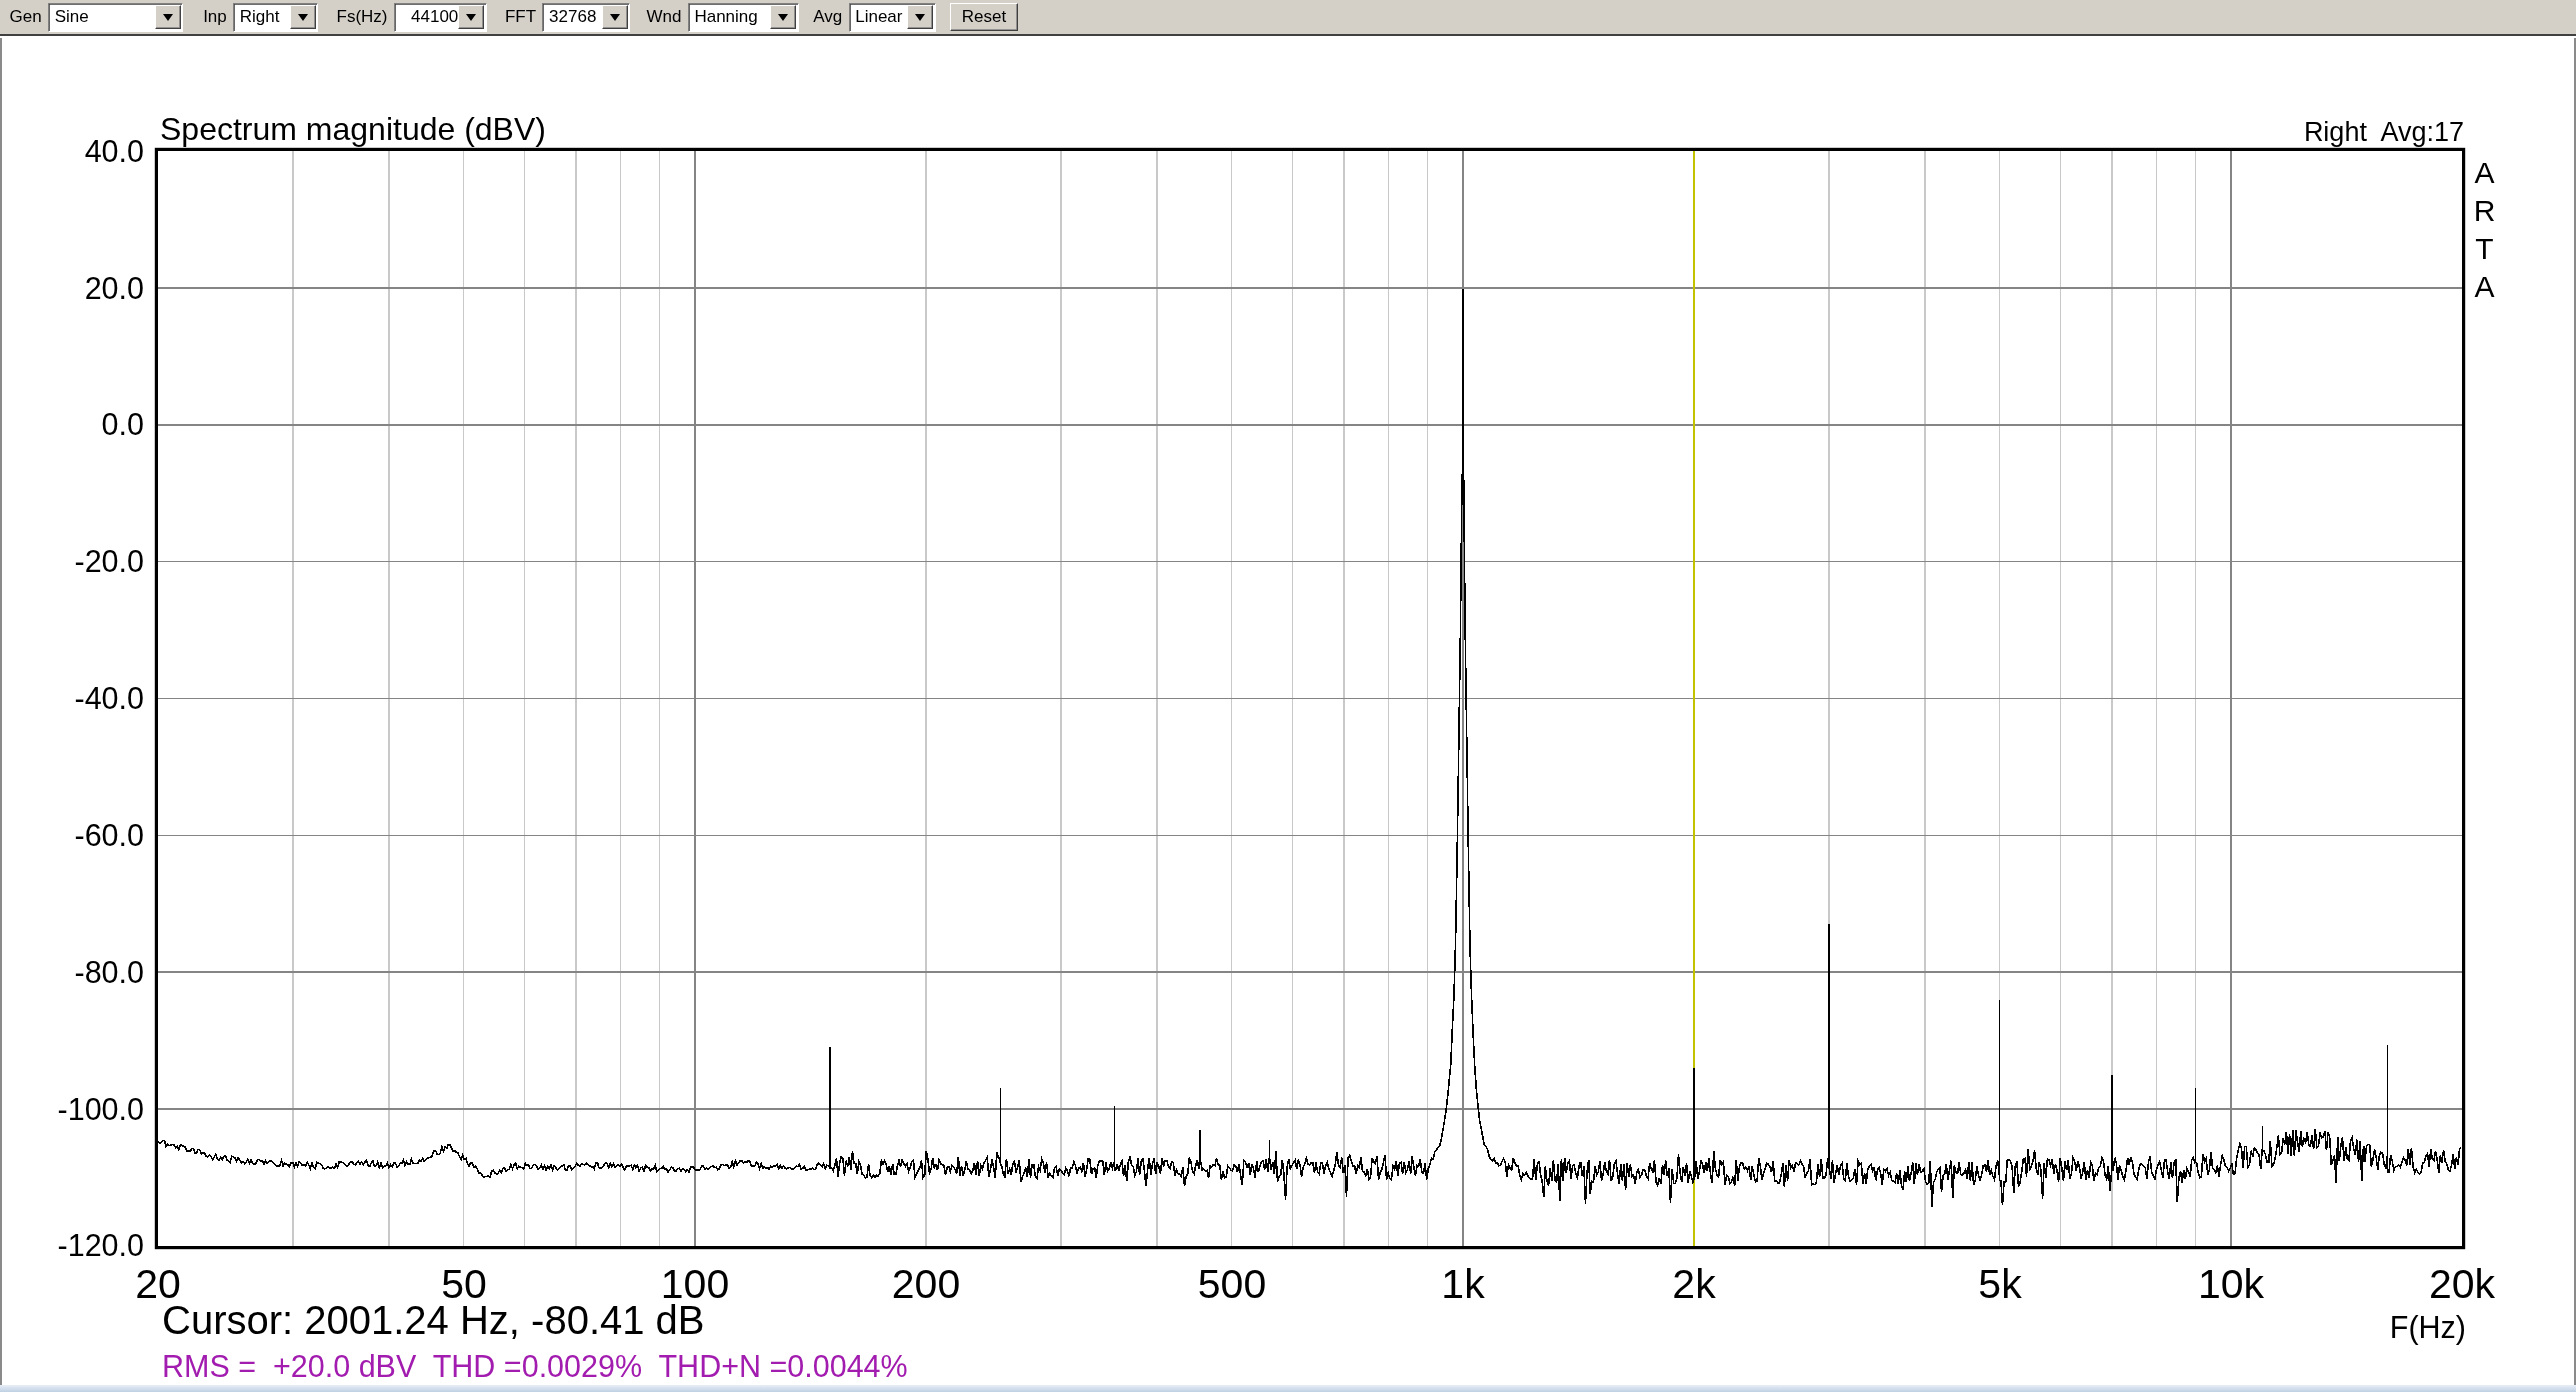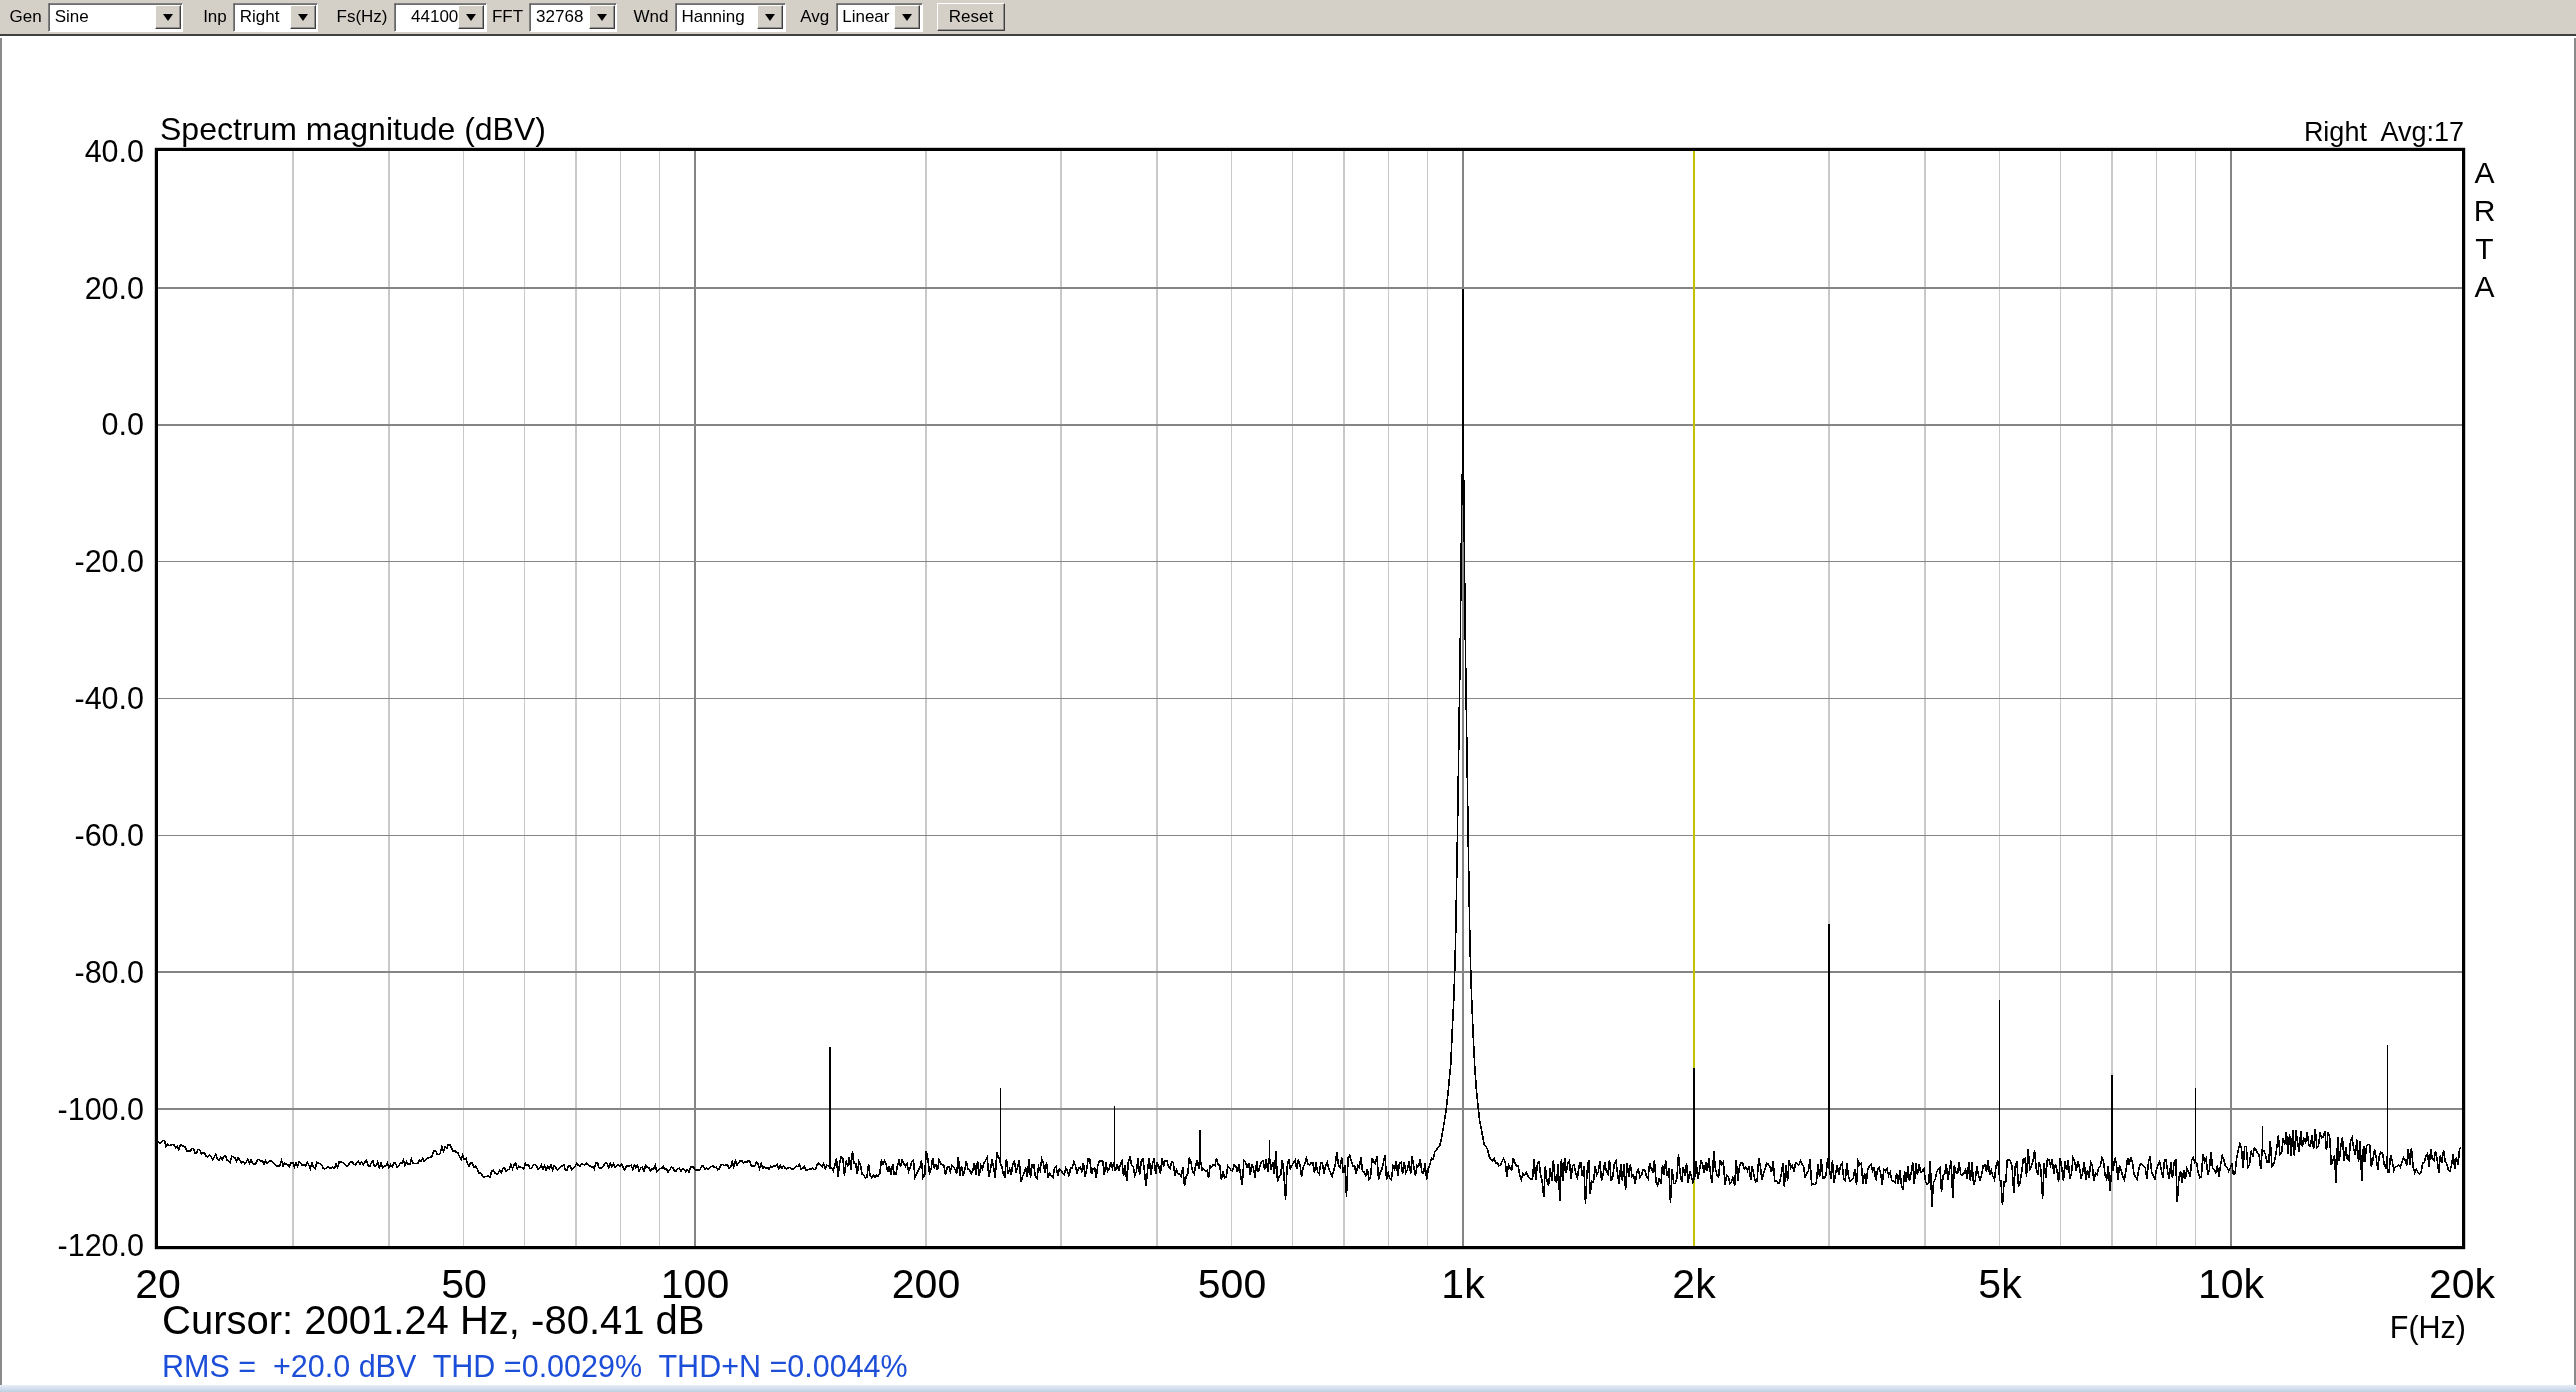--- a/index.html
+++ b/index.html
@@ -63,21 +63,21 @@
         <span class="arrow"></span>
       </span>
   </div>
   <span class="tlabel" style="margin-left:18.4px;">Fs(Hz)</span>
   <div class="combo" style="width:93px;margin-left:6.4px;text-align:right;">
     <span class="combo-value">44100</span>
     <span class="combo-btn">
         <span class="arrow"></span>
       </span>
   </div>
-  <span class="tlabel" style="margin-left:5px;">FFT</span>
+  <span class="tlabel" style="margin-left:18px;">FFT</span>
   <div class="combo" style="width:88px;margin-left:6.4px;">
     <span class="combo-value">32768</span>
     <span class="combo-btn">
         <span class="arrow"></span>
       </span>
   </div>
   <span class="tlabel" style="margin-left:16px;">Wnd</span>
   <div class="combo" style="width:111px;margin-left:6.4px;">
     <span class="combo-value">Hanning</span>
     <span class="combo-btn">
@@ -166,16 +166,16 @@
 <div class="xunit">F(Hz)</div>
 
 <div id="watermark">
     <div>A</div>
     <div>R</div>
     <div>T</div>
     <div>A</div>
   </div>
 
 <div class="cursor-text">Cursor: 2001.24 Hz, -80.41 dB</div>
-<div class="rms-text" style="color: #1d4ed8;">RMS =  +20.0 dBV  THD =0.0029%  THD+N =0.0044%</div>
+<div class="rms-text" style="color: #a21caf;">RMS =  +20.0 dBV  THD =0.0029%  THD+N =0.0044%</div>
 
 <div class="frame-bottom"></div>
 
 
 </body></html>

